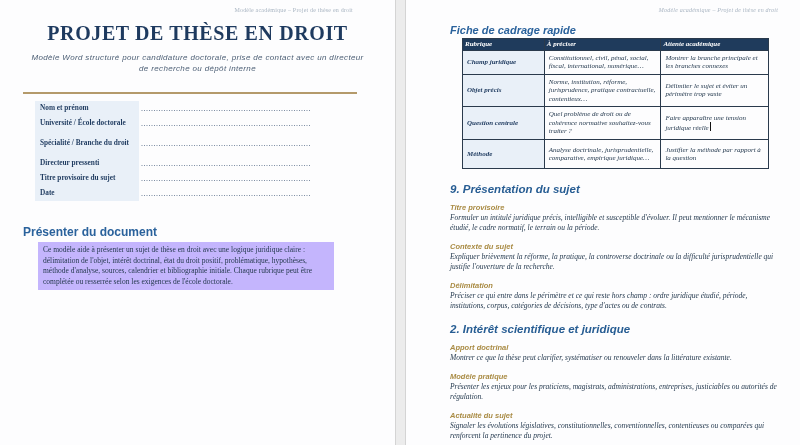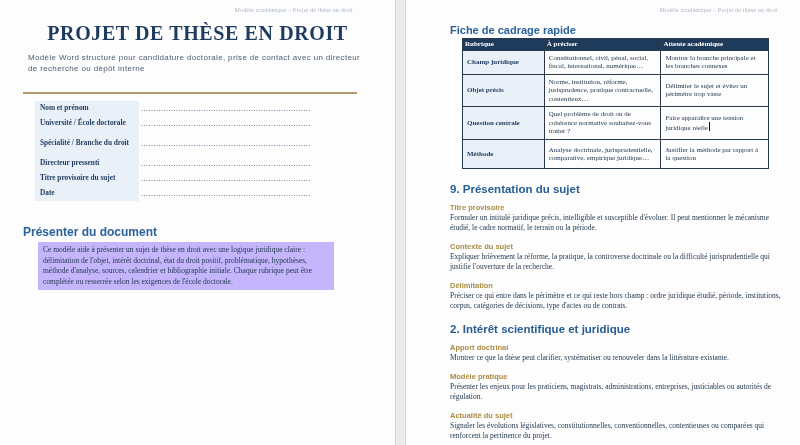--- a/index.html
+++ b/index.html
@@ -8,42 +8,43 @@
     background:#ececec;
     font-family:"Liberation Serif", serif;
     color:#24394e;
     position:relative;
     overflow:hidden;
   }
   .page {
     position:absolute; top:0; height:445px; background:#fdfdfe;
   }
   .page-left  { left:0;   width:396px; border-right:1px solid #d4d4d4; }
-  .page-right { left:405px; width:395px; border-left:1px solid #d4d4d4; }
+  .page-right { left:405px; width:395px; border-left:1px solid #d4d4d4;font-style:italic; }
 
   .run-head {
     position:absolute; top:7px;
     font-family:"Liberation Serif", serif;
     font-size:6px; letter-spacing:0.2px; color:#a9b5c2;
   }
   .page-left  .run-head { right:42px; }
   .page-right .run-head { right:22px; }
 
   
   .doc-title {
     position:absolute; top:22px; left:0; right:0;
     text-align:center;
     font-family:"Liberation Serif", serif;
     font-weight:bold; font-size:20px; letter-spacing:0.6px;
     color:#1e3a5f;
   }
   .doc-subtitle {
     position:absolute; top:53px; left:28px; right:28px;
-    font-family:"Liberation Sans", sans-serif;
-    font-size:8px; line-height:10.5px;
+    text-align:center;
+    font-family:"Liberation Sans", sans-serif;
+    font-style:italic; font-size:8px; line-height:10.5px;
     letter-spacing:0.35px; color:#4e6076;
   }
   .title-rule {
     position:absolute; top:92px; left:23px; width:334px;
     border-top:2px solid #b49a6b;
   }
   .fill-form { position:absolute; top:101px; left:35px; width:275px; }
   .fill-row { display:flex; align-items:center; }
   .fill-row.h15 { height:15px; }
   .fill-row.h25 { height:25px; }

